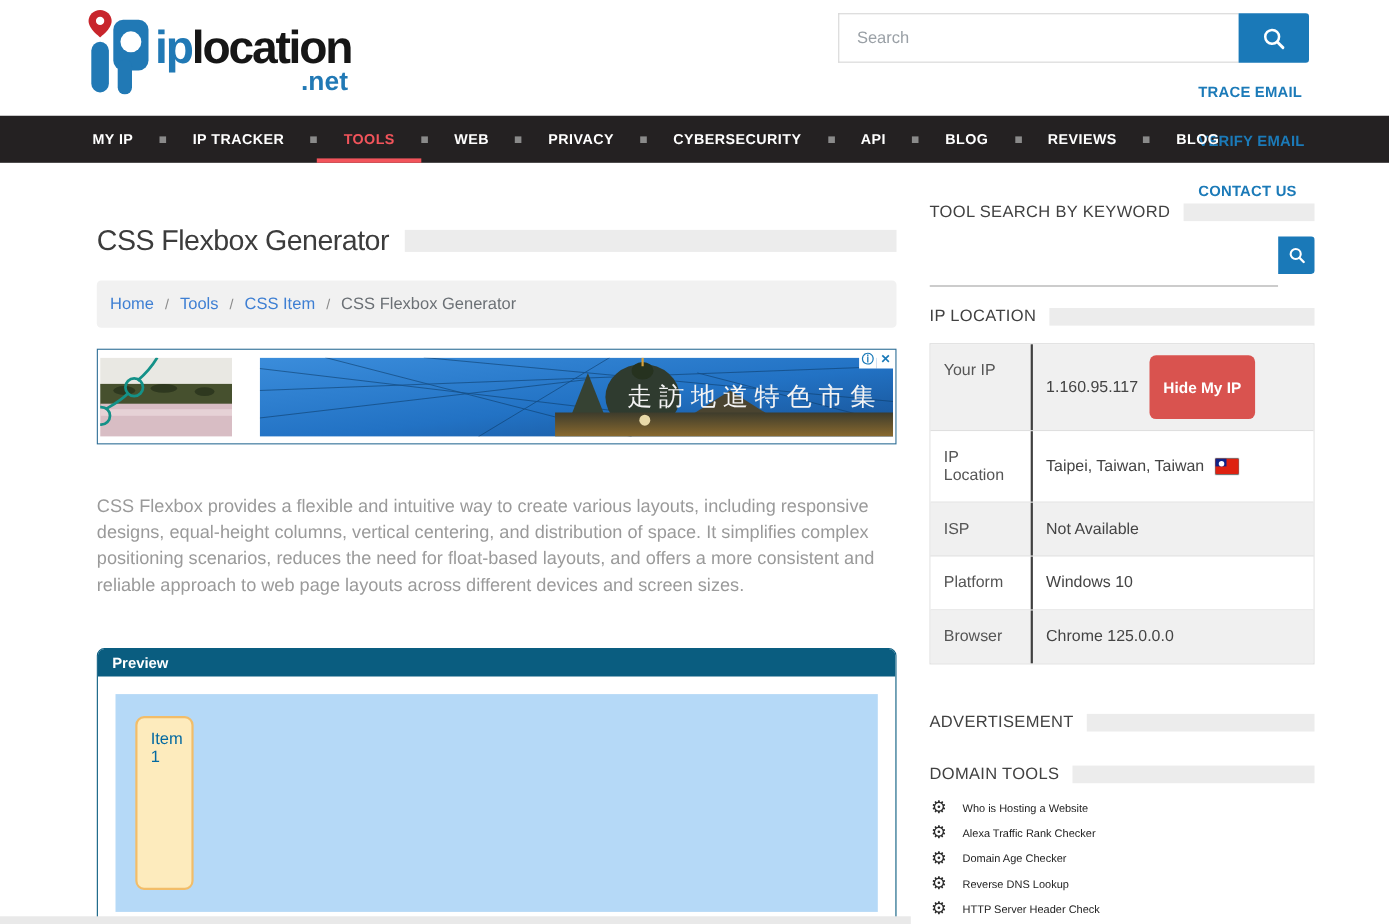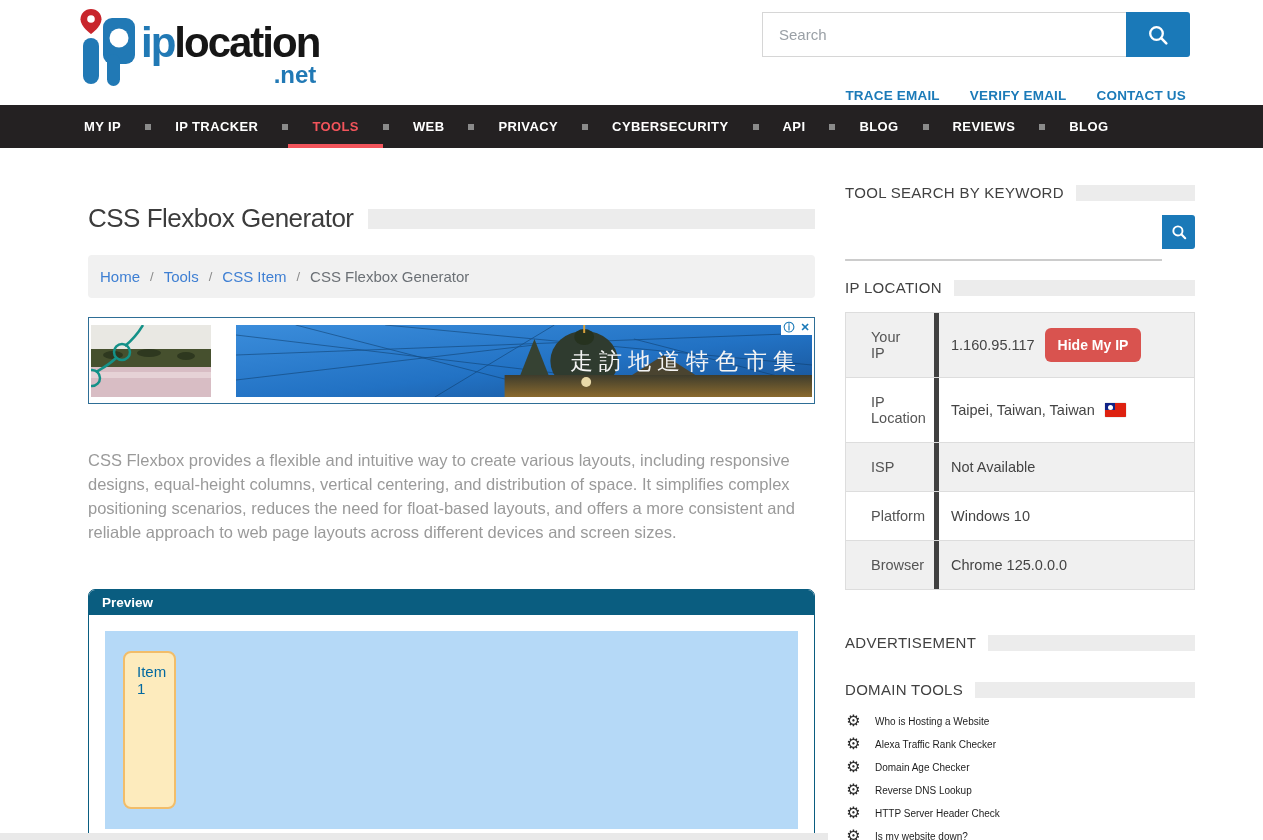--- a/index.html
+++ b/index.html
@@ -13,21 +13,21 @@
   .logo-text { margin-left: 4px; margin-top: 16px; }
   .logo-word { font-size: 42px; font-weight: 700; letter-spacing: -2px; color: #161616; line-height: 1; }
   .lw-ip { color: var(--brand-blue, #2179b5); }
   .logo-tld { text-align: right; color: var(--brand-blue, #2179b5); font-weight: 700; font-size: 24px; margin-top: -3px; padding-right: 3px; }
 
   .hdr-search { position: absolute; left: 762px; top: 12px; width: 428px; height: 45px; display: flex; }
   .hdr-search input { flex: 1; border: 1px solid #d6d6d6; border-right: none; padding: 0 16px; font-size: 15px; color: #444; outline: none; font-family: inherit; }
   .hdr-search input::placeholder, .tool-search input::placeholder { color: #9aa0a6; }
   .search-btn { width: 64px; background: var(--btn-blue, #1a79b8); border: none; display: flex; align-items: center; justify-content: center; cursor: pointer; border-radius: 0 3px 3px 0; }
 
-  .hdr-links { position: absolute; right: 77px; top: 88px; display: flex; gap: 30px; }
+  .hdr-links { position: absolute; right: 77px; top: 76px; display: flex; gap: 30px; flex-direction: column; }
   .hdr-links a { font-size: 13.5px; font-weight: 700; color: #1b7ab8; letter-spacing: .2px; }
 
   
   .main-nav { height: 43px; background: var(--nav-bg, #242122); display: flex; align-items: center; padding-left: 60px; }
   .nav-item { position: relative; color: #fff; font-size: 13px; font-weight: 700; letter-spacing: .4px; padding: 0 24px; height: 43px; line-height: 43px; }
   .nav-item.active { color: var(--nav-red, #f2545b); }
   .nav-item.active::after { content: ""; position: absolute; left: 0; right: 0; bottom: 0; height: 4px; background: var(--nav-red, #f2545b); }
   .nav-sep { width: 6px; height: 6px; background: #8a8a8a; flex: 0 0 auto; }
 
   
@@ -69,24 +69,24 @@
   .tool-search input { flex: 1; border: 1px solid #ccc; border-right: none; border-radius: 3px 0 0 3px; padding: 0 12px; font-size: 14.5px; color: #444; outline: none; font-family: inherit; margin-top: 44px; }
   .tool-search .search-btn { width: 33px; border-radius: 0 3px 3px 0; }
 
   .mt-30 { margin-top: 30px; }
   .mt-44 { margin-top: 44px; }
 
   .ip-table { margin-top: 16px; border: 1px solid #ddd; font-size: 14.5px; }
   .ip-row { display: flex; border-bottom: 1px solid #ddd; background: #fff; }
   .ip-row:last-child { border-bottom: none; }
   .ip-row.striped { background: #f0f0f0; }
-  .ip-label { width: 93px; flex: 0 0 auto; padding: 16px 25px; color: #555; border-right: 5px solid #404040; }
+  .ip-label { width: 93px; flex: 0 0 auto; padding: 16px 12px; color: #555; border-right: 2px solid #404040; }
   .ip-value { flex: 1; padding: 14px 12px; color: #444; display: flex; align-items: center; gap: 10px; }
   .ip-row.tall .ip-value { padding: 10px 12px; }
-  .hide-ip-btn { background: var(--danger-red, #d9534f); color: #fff; font-weight: 700; font-size: 14px; border: none; border-radius: 6px; padding: 9px 13px; cursor: pointer; font-family: inherit; }
+  .hide-ip-btn { background: var(--danger-red, #d9534f); color: #fff; font-weight: 700; font-size: 14px; border: none; border-radius: 6px; padding: 21px 13px; cursor: pointer; font-family: inherit; }
 
   .flag-tw { width: 21px; height: 14px; background: #de2110; position: relative; display: inline-block; box-shadow: 0 0 1px rgba(0,0,0,.6); border-radius: 1px; }
   .flag-tw .canton { position: absolute; left: 0; top: 0; width: 50%; height: 50%; background: #102387; }
   .flag-tw .sun { position: absolute; left: 3px; top: 1.5px; width: 5px; height: 5px; background: #fff; border-radius: 50%; }
 
   .dt-list { margin-top: 15px; }
   .dt-item { display: flex; align-items: center; margin-bottom: 7px; }
   .gear-icon { font-size: 16px; margin-right: 13px; color: #2b2b2b; line-height: 1; width: 17px; text-align: center; }
   .dt-link { font-size: 10px; color: #1d1d1d; }
 

